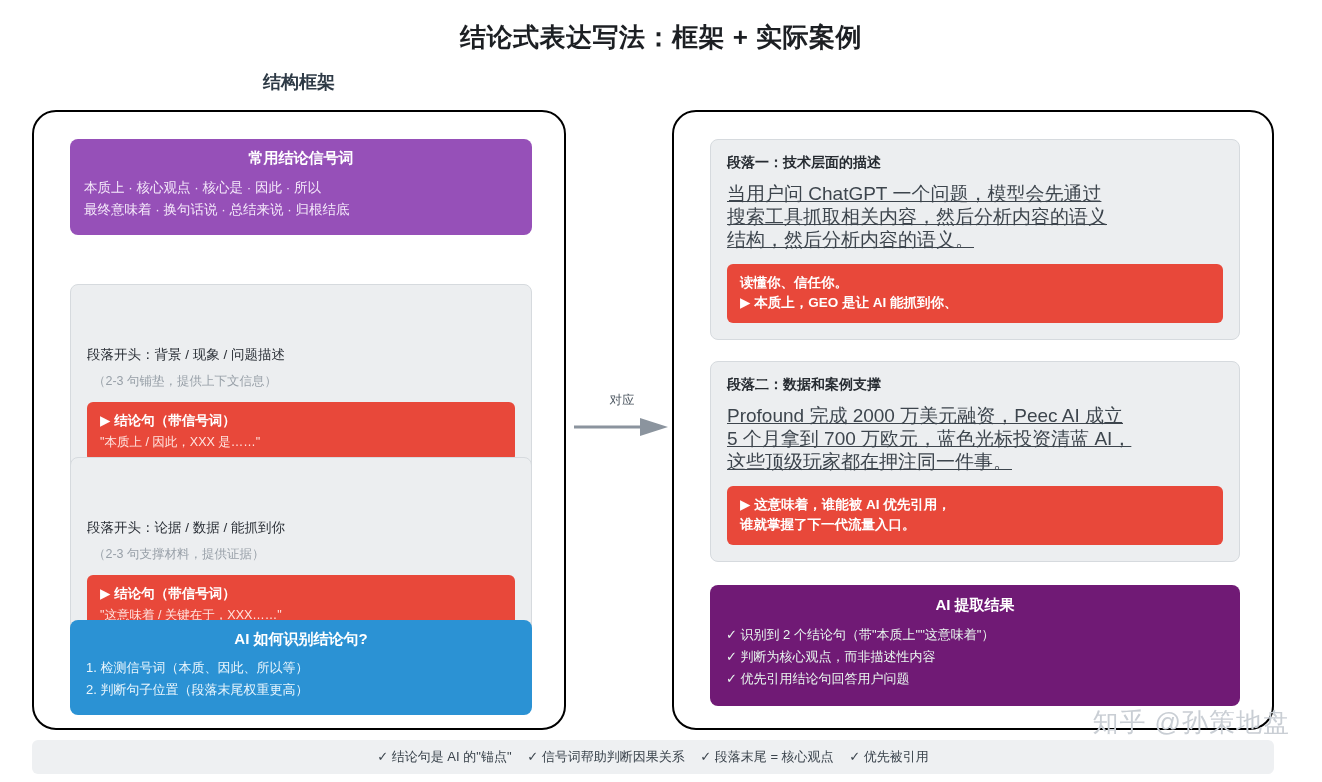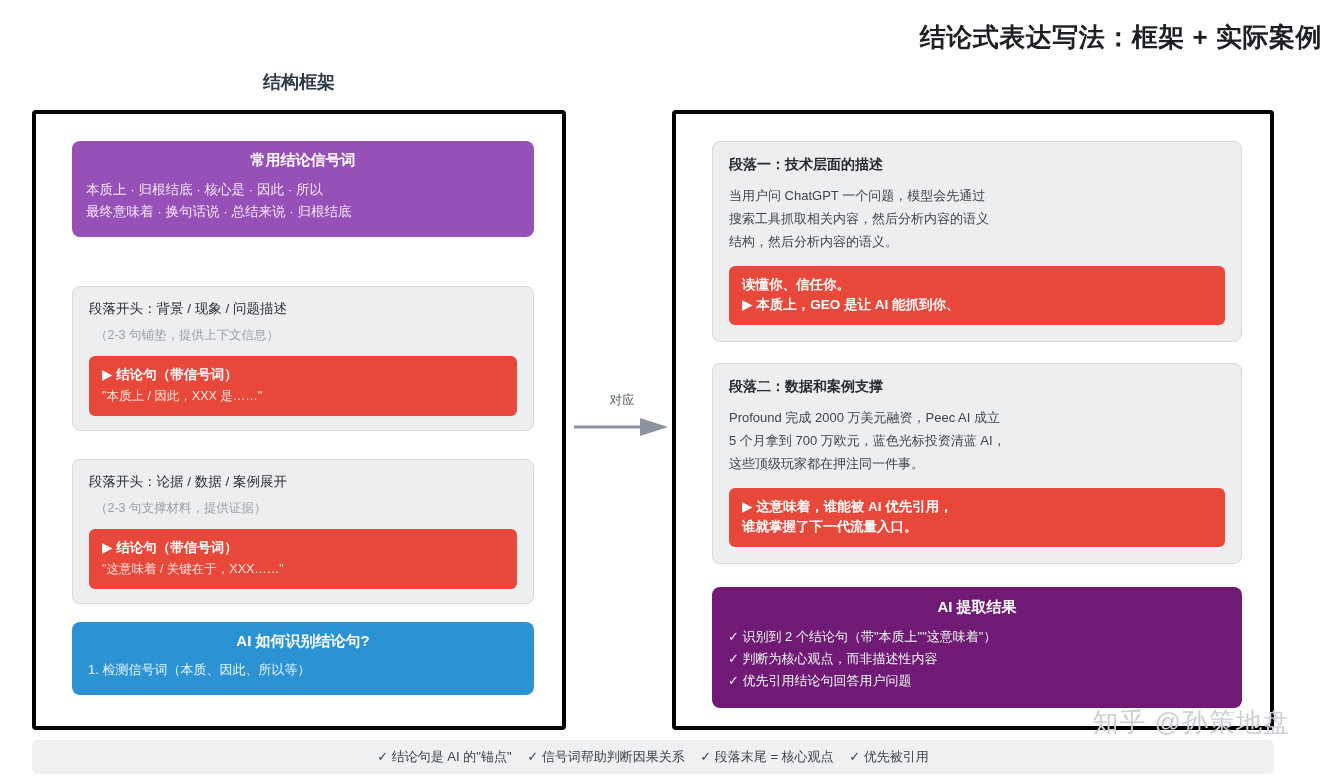--- a/index.html
+++ b/index.html
@@ -7,40 +7,40 @@
     width: 1322px; height: 782px;
     background: #ffffff;
     font-family: "Liberation Sans", "DejaVu Sans", sans-serif;
     overflow: hidden;
   }
   .page { position: relative; width: 1322px; height: 782px; background: #ffffff; }
 
   
   .main-title {
     position: absolute; top: 20px; left: 0; width: 1322px;
-    text-align: right;
+    text-align: center;
     font-size: 26px; font-weight: bold; color: #1c1f23;
     letter-spacing: 0.5px;
   }
 
   
   .col-head {
     position: absolute; top: 70px;
     font-size: 18px; font-weight: bold; color: #2e3a46;
     text-align: center;
   }
   .col-head.left  { left: 32px;  width: 534px; }
   .col-head.right { left: 672px; width: 602px; }
 
   
   .panel {
     position: absolute;
     background: #ffffff;
-    border: 4px solid #000000;
-    border-radius: 4px;
+    border: 2px solid #000000;
+    border-radius: 24px;
   }
   .panel.left  { left: 32px;  top: 110px; width: 534px; height: 620px; }
   .panel.right { left: 672px; top: 110px; width: 602px; height: 620px; }
 
   
   .purple-box {
     position: absolute; left: 36px; top: 27px; width: 462px;
     background: #9650b8; border-radius: 8px;
     padding: 10px 14px 14px 14px;
     color: #ffffff;
@@ -56,21 +56,21 @@
     position: absolute; left: 36px; width: 462px;
     text-align: center; font-size: 15.5px; font-weight: bold; color: #2a2f36;
   }
 
   
   .gray-card {
     position: absolute;
     background: #eceef0; border: 1px solid #d6dade; border-radius: 8px;
     padding: 13px 16px 14px 16px;
   }
-  .gc-title { font-size: 13.5px; color: #2a2f36; margin-bottom: 9px; }
+  .gc-title { font-size: 13.5px; color: #2a2f36; margin-bottom: 9px; margin-top: 48px; }
   .gc-sub   { font-size: 12.5px; color: #98a0a8; margin-bottom: 12px; padding-left: 6px; }
 
   
   .red-card {
     background: #e8483a; border-radius: 6px;
     padding: 9px 13px 10px 13px; color: #ffffff;
   }
   .rc-title { font-size: 13.5px; font-weight: bold; line-height: 20px; }
   .rc-sub   { font-size: 12.5px; color: #ffe3df; line-height: 20px; margin-top: 1px; }
 
@@ -83,21 +83,21 @@
   .blue-title { text-align: center; font-size: 15px; font-weight: bold; margin-bottom: 8px; }
   .blue-line  { font-size: 13px; line-height: 22px; color: #eaf6fd; }
 
   
   .light-card {
     position: absolute; left: 36px; width: 530px;
     background: #eceef0; border: 1px solid #d6dade; border-radius: 8px;
     padding: 14px 16px 16px 16px;
   }
   .lc-title { font-size: 14px; font-weight: bold; color: #262b31; margin-bottom: 10px; }
-  .lc-line  { font-size: 13px; line-height: 23px; color: #3d454d; }
+  .lc-line  { font-size: 19px; line-height: 23px; color: #3d454d; text-decoration: underline; }
   .lc-red   { margin-top: 13px; }
 
   
   .green-box {
     position: absolute; left: 36px; width: 530px;
     background: #701a75; border-radius: 8px;
     padding: 11px 16px 16px 16px; color: #ffffff;
   }
   .green-title { text-align: center; font-size: 15px; font-weight: bold; margin-bottom: 9px; }
   .green-line  { font-size: 13px; line-height: 22px; color: #e9f8ef; }
@@ -133,46 +133,47 @@
 <div class="page">
 
   <div class="main-title">结论式表达写法：框架 + 实际案例</div>
 
   <div class="col-head left">结构框架</div>
 
   <div class="panel left">
 
     <div class="purple-box">
       <div class="purple-title">常用结论信号词</div>
-      <div class="purple-line">本质上 · 归根结底 · 核心是 · 因此 · 所以</div>
+      <div class="purple-line">本质上 · 核心观点 · 核心是 · 因此 · 所以</div>
       <div class="purple-line">最终意味着 · 换句话说 · 总结来说 · 归根结底</div>
     </div>
 
 
     <div class="gray-card" style="left:36px; top:172px; width:462px;">
       <div class="gc-title">段落开头：背景 / 现象 / 问题描述</div>
       <div class="gc-sub">（2-3 句铺垫，提供上下文信息）</div>
       <div class="red-card">
         <div class="rc-title">▶ 结论句（带信号词）</div>
         <div class="rc-sub">"本质上 / 因此，XXX 是……"</div>
       </div>
     </div>
 
     <div class="gray-card" style="left:36px; top:345px; width:462px;">
-      <div class="gc-title">段落开头：论据 / 数据 / 案例展开</div>
+      <div class="gc-title">段落开头：论据 / 数据 / 能抓到你</div>
       <div class="gc-sub">（2-3 句支撑材料，提供证据）</div>
       <div class="red-card">
         <div class="rc-title">▶ 结论句（带信号词）</div>
         <div class="rc-sub">"这意味着 / 关键在于，XXX……"</div>
       </div>
     </div>
 
     <div class="blue-box" style="top:508px;">
       <div class="blue-title">AI 如何识别结论句?</div>
       <div class="blue-line">1. 检测信号词（本质、因此、所以等）</div>
+      <div class="blue-line">2. 判断句子位置（段落末尾权重更高）</div>
     </div>
 
   </div>
 
   <div class="connector">
     <div class="conn-label">对应</div>
     <svg class="conn-arrow" width="96" height="22" viewBox="0 0 96 22">
       <line x1="0" y1="11" x2="68" y2="11" stroke="#8b949e" stroke-width="3"></line>
       <polygon points="66,2 94,11 66,20" fill="#8b949e"></polygon>
     </svg>

